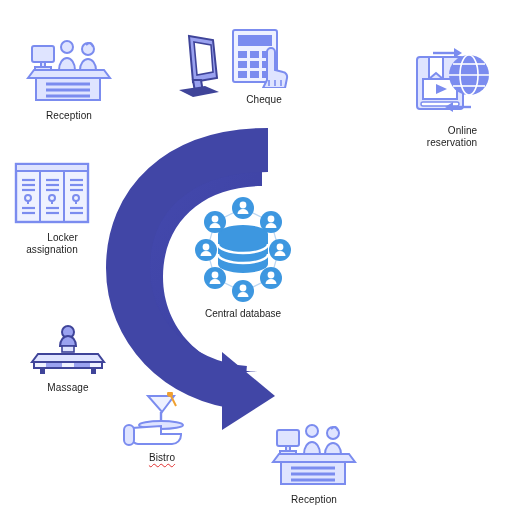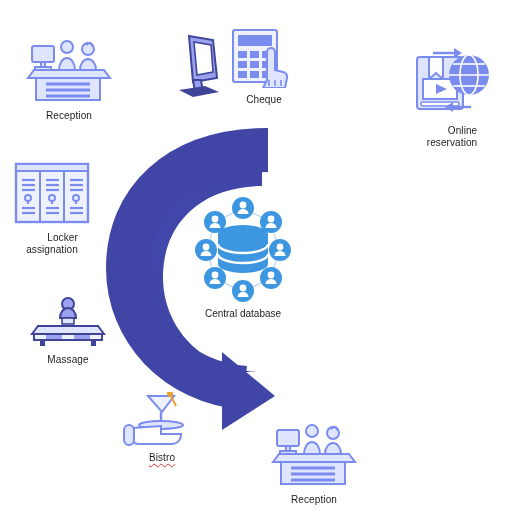--- a/index.html
+++ b/index.html
@@ -241,21 +241,21 @@
           <line x1="40" y1="41" x2="40" y2="44"></line>
         <circle cx="64" cy="38" r="3"></circle>
           <line x1="64" y1="41" x2="64" y2="44"></line>
       </g>
     </svg>
     <div class="label">Locker
 assignation</div>
   </div>
 
 
-  <div class="node" style="left:28px;top:296px;width:80px;">
+  <div class="node" style="left:28px;top:324px;width:80px;">
     <svg class="icon" width="76" height="52" viewBox="0 0 76 52">
       <circle cx="38" cy="8" r="6" fill="#9aa2f0" stroke="#3f4499" stroke-width="2"></circle>
       <path d="M30 22 a8 10 0 0 1 16 0 z" fill="#9aa2f0" stroke="#3f4499" stroke-width="2"></path>
       <rect x="32" y="22" width="12" height="6" fill="#dfe4ff" stroke="#3f4499" stroke-width="1.6"></rect>
       <polygon points="8,30 68,30 74,38 2,38" fill="#dfe4ff" stroke="#3f4499" stroke-width="2"></polygon>
       <rect x="4" y="38" width="68" height="6" fill="#eef1ff" stroke="#3f4499" stroke-width="2"></rect>
       <g fill="#3f4499">
         <rect x="10" y="44" width="5" height="6"></rect>
         <rect x="61" y="44" width="5" height="6"></rect>
       </g>

